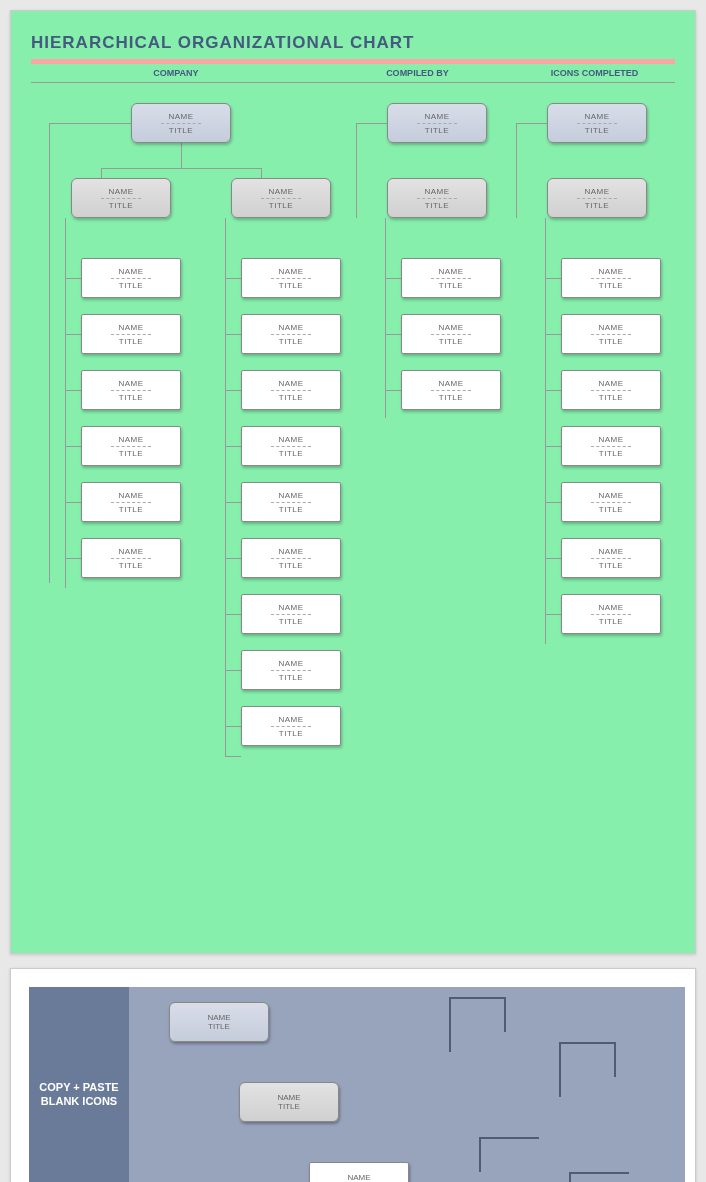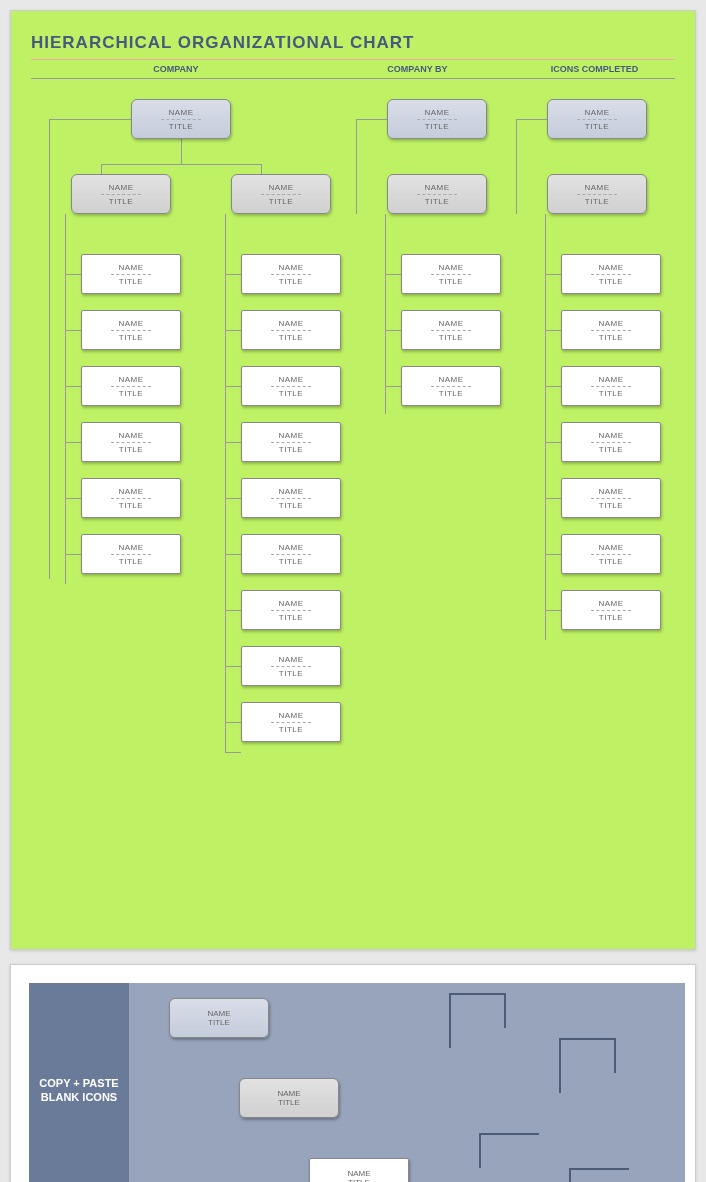--- a/index.html
+++ b/index.html
@@ -3,35 +3,35 @@
 <meta charset="utf-8">
 <style>
   * { box-sizing: border-box; margin: 0; padding: 0; }
   body {
     font-family: Arial, Helvetica, sans-serif;
     background: #e8e8e8;
     width: 706px;
     padding: 10px;
   }
   .page {
-    background: #bef264;
+    background: #86efac;
     border: 1px solid #ccc;
     padding: 22px 20px 30px 20px;
     box-shadow: 0 1px 3px rgba(0,0,0,0.15);
   }
   .page-title {
     font-size: 17px;
     font-weight: bold;
     letter-spacing: 1px;
     color: #445a7f;
     margin-bottom: 6px;
   }
   .header-row {
     display: flex;
-    border-top: 1px solid #fca5a5;
+    border-top: 5px solid #fca5a5;
     border-bottom: 1px solid #999;
     font-size: 9px;
     font-weight: bold;
     color: #445a7f;
   }
   .header-cell {
     padding: 4px 2px;
     text-align: center;
   }
   .hc-company { flex: 0 0 45%; }
@@ -131,21 +131,21 @@
 
   .pline { position:absolute; background:#6a7b99; border:1px solid #4e5d77;}
 </style>
 </head>
 <body>
 
 <div class="page">
   <div class="page-title">HIERARCHICAL ORGANIZATIONAL CHART</div>
   <div class="header-row">
     <div class="header-cell hc-company">COMPANY</div>
-    <div class="header-cell hc-compiled">COMPANY BY</div>
+    <div class="header-cell hc-compiled">COMPILED BY</div>
     <div class="header-cell hc-date">ICONS COMPLETED</div>
   </div>
 
   <div class="chart-area">
 
     <div class="line vline" style="left:150px; top:40px; height:25px;"></div>
     <div class="line hline" style="left:70px; top:65px; width:160px;"></div>
     <div class="line vline" style="left:70px; top:65px; height:10px;"></div>
     <div class="line vline" style="left:230px; top:65px; height:10px;"></div>
 

